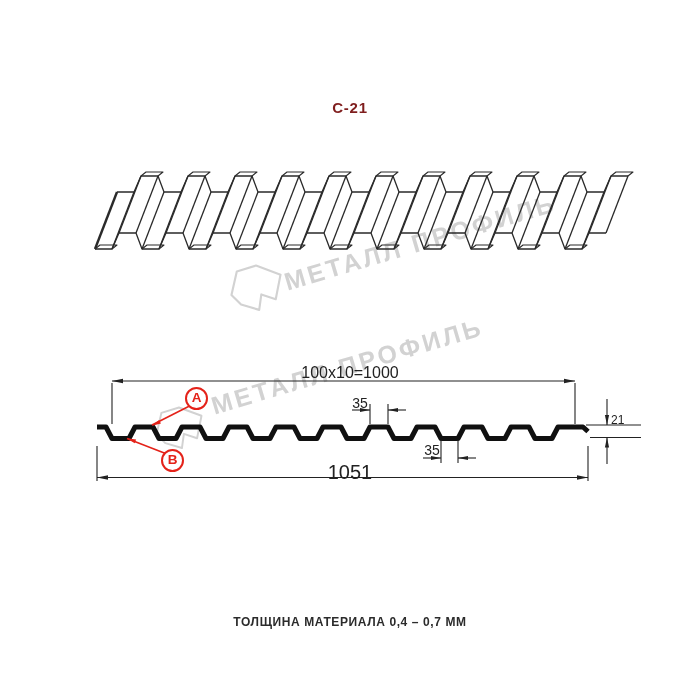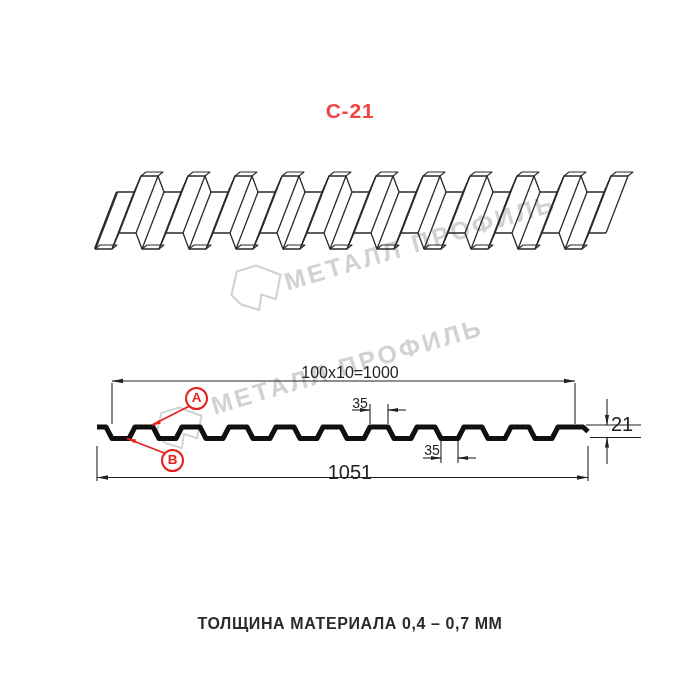--- a/index.html
+++ b/index.html
@@ -1,37 +1,37 @@
 <!DOCTYPE html>
 <html><head>
 <meta charset="utf-8">
 <style>
   html,body{margin:0;padding:0;background:#ffffff;}
   #stage{position:relative;width:700px;height:700px;background:#ffffff;overflow:hidden;
          font-family:"Liberation Sans", sans-serif;}
   .abs{position:absolute;}
   #title{left:0;right:0;top:57px;text-align:center;font-size:34px;font-weight:bold;
          letter-spacing:1.5px;color:#1c1c1c;}
-  #subtitle{left:0;right:0;top:99px;text-align:center;font-size:21px;font-weight:bold;
-         letter-spacing:0.8px;color:#ef4444;}
-  #note{left:0;right:0;top:615px;text-align:center;font-size:16px;font-weight:bold;
+  #subtitle{left:0;right:0;top:99px;text-align:center;font-size:15px;font-weight:bold;
+         letter-spacing:0.8px;color:#7f1d1d;}
+  #note{left:0;right:0;top:615px;text-align:center;font-size:12px;font-weight:bold;
          letter-spacing:0.6px;color:#2b2b2b;}
   .wm-text{color:#d2d2d2;font-weight:bold;font-size:25px;letter-spacing:3px;white-space:nowrap;
          transform:rotate(-16.5deg);transform-origin:left center;}
   #wm1{left:285px;top:268px;}
   #wm2{left:212px;top:392px;}
   .wm-logo{opacity:1;}
   #wmlogo1{left:227px;top:264px;}
   #wmlogo2{left:150px;top:406px;}
   .dimtxt{color:#222222;white-space:nowrap;}
   #dim-pitch{left:0;right:0;top:364px;text-align:center;font-size:16px;}
   #dim-overall{left:0;right:0;top:461px;text-align:center;font-size:20px;}
   #dim-crest{left:345px;top:395px;width:30px;text-align:center;font-size:14px;}
   #dim-valley{left:417px;top:442px;width:30px;text-align:center;font-size:14px;}
-  #dim-height{left:611px;top:413px;font-size:20px;}
+  #dim-height{left:611px;top:413px;font-size:12px;}
   .callout{width:23px;height:23px;box-sizing:border-box;border:2.4px solid #e42219;
          border-radius:50%;text-align:center;line-height:18px;font-size:13.5px;
          font-weight:bold;color:#e42219;background:transparent;}
   #callout-a{left:185px;top:387px;}
   #callout-b{left:161px;top:449px;}
   svg{display:block;}
 </style>
 </head>
 <body>
 

